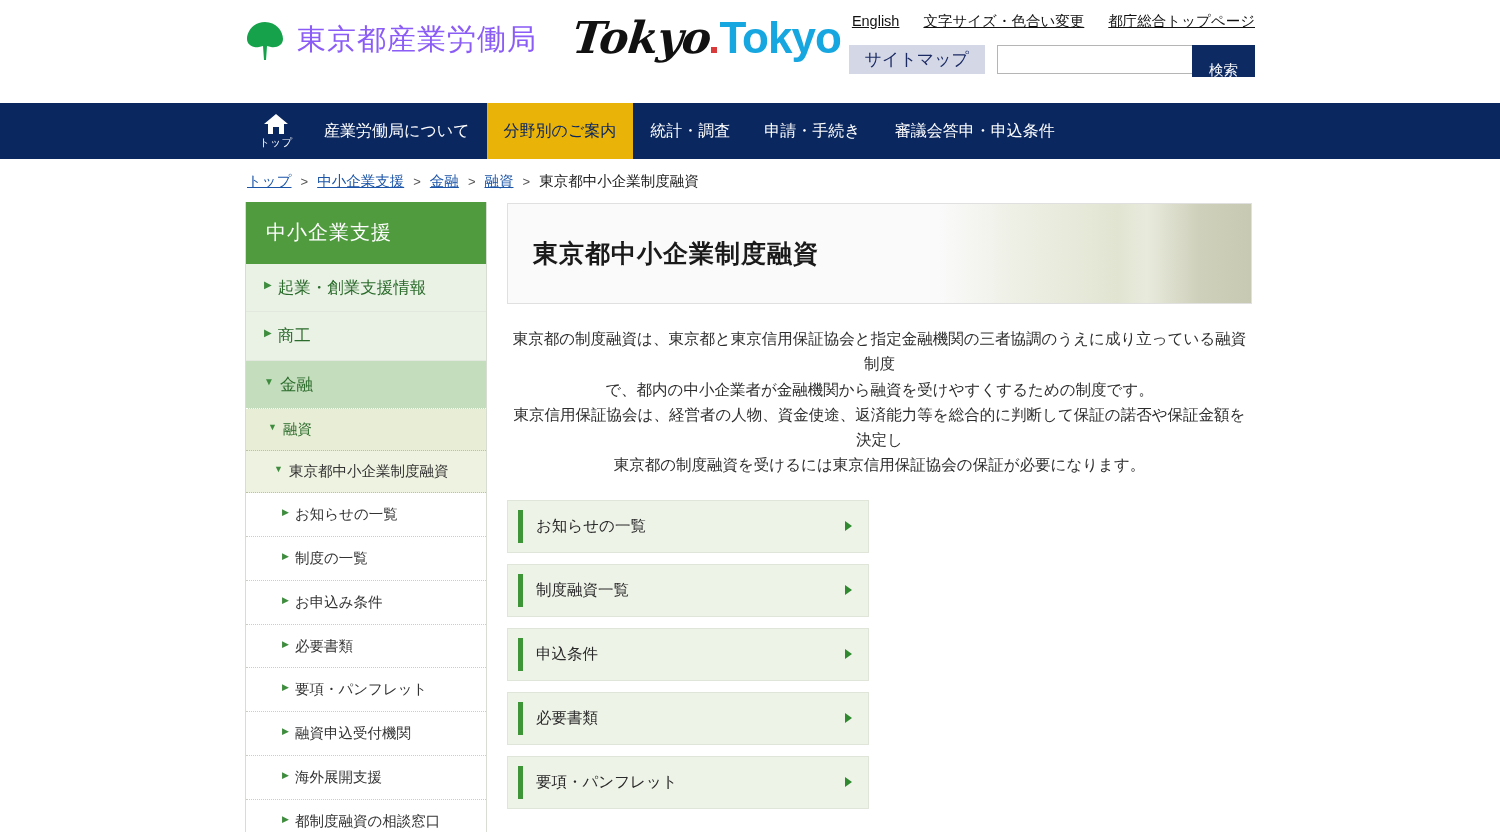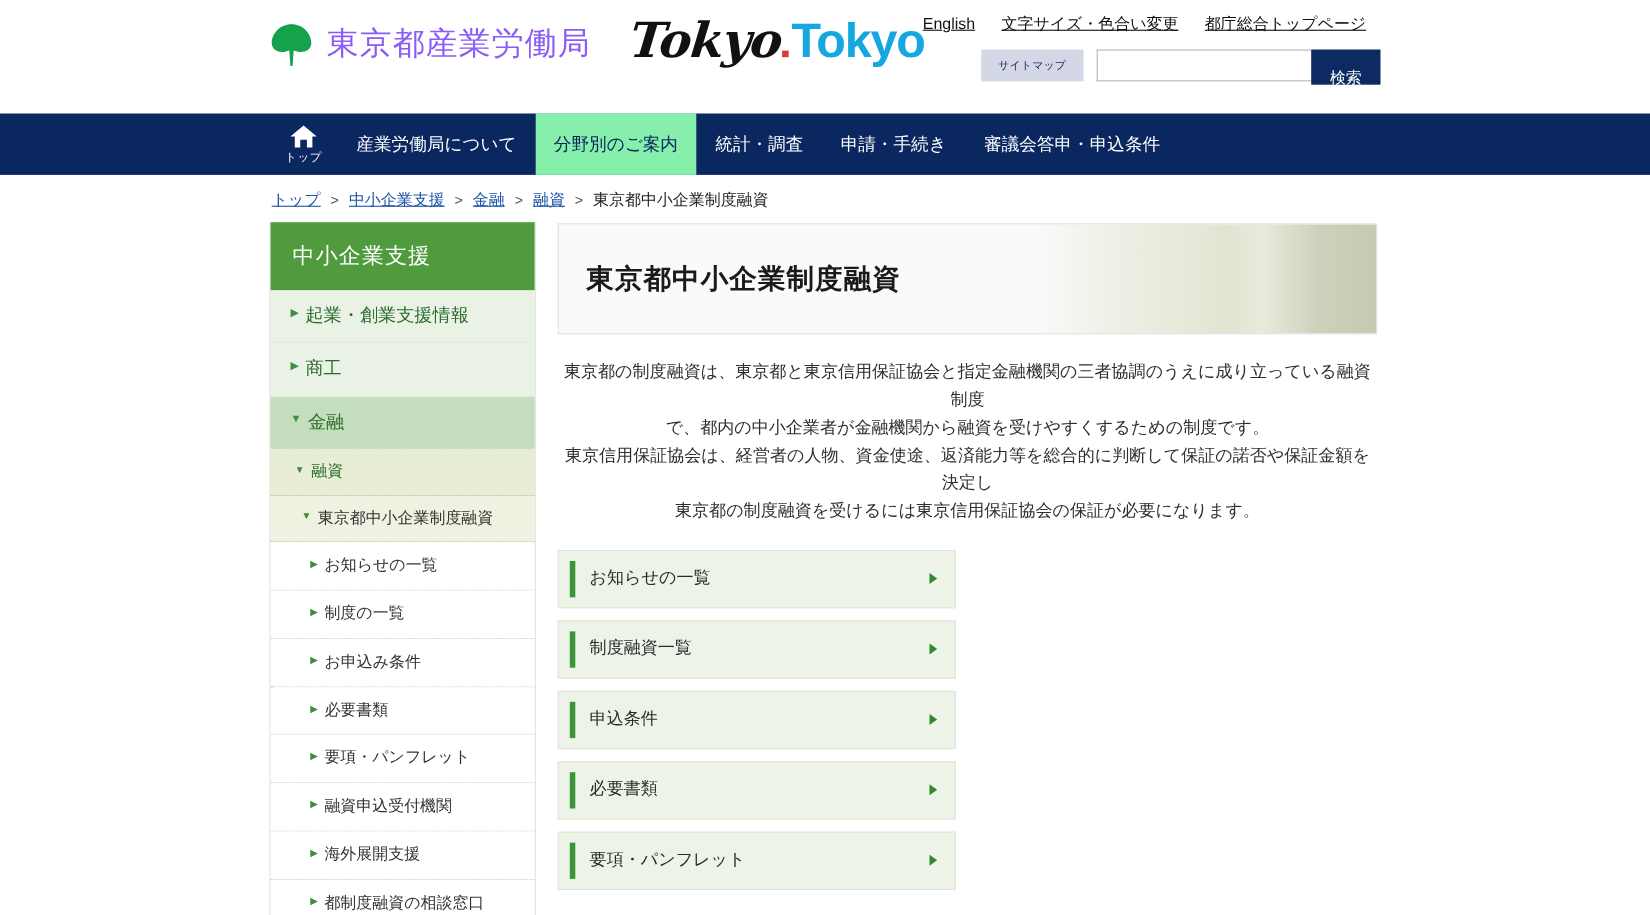--- a/index.html
+++ b/index.html
@@ -71,21 +71,21 @@
   .tokyo-blue {
     font-family: "Liberation Sans", sans-serif;
     font-weight: bold;
     font-size: 44px;
     color: #16a6e0;
     letter-spacing: -1px;
   }
 
   .util-links {
     position: absolute;
-    right: 13px;
+    right: 0;
     top: 12px;
     display: flex;
     gap: 24px;
     align-items: baseline;
   }
   .util-links a {
     font-size: 14.5px;
     color: #111111;
     text-decoration: underline;
     white-space: nowrap;
@@ -95,21 +95,21 @@
     right: 0;
     top: 45px;
     display: flex;
     align-items: stretch;
     height: 29px;
     gap: 12px;
   }
   .sitemap-btn {
     background: #d3d7e6;
     color: #1b2a63;
-    font-size: 10px;
+    font-size: 17px;
     padding: 0 16px;
     display: flex;
     align-items: center;
     border: none;
     cursor: pointer;
     white-space: nowrap;
   }
   .search-wrap { display: flex; height: 29px; }
   .search-input {
     width: 195px;
@@ -160,21 +160,21 @@
     display: flex;
     align-items: center;
     padding: 0 17px;
     color: #ffffff;
     font-size: 16px;
     cursor: pointer;
     white-space: nowrap;
     font-weight: 500;
   }
   .gnav-item.active {
-    background: #86efac;
+    background: #eab308;
     color: #0a2760;
   }
 
   
   .breadcrumb {
     width: 1010px;
     margin: 0 auto;
     padding: 13px 0 11px 2px;
     font-size: 14.5px;
     color: #222222;

